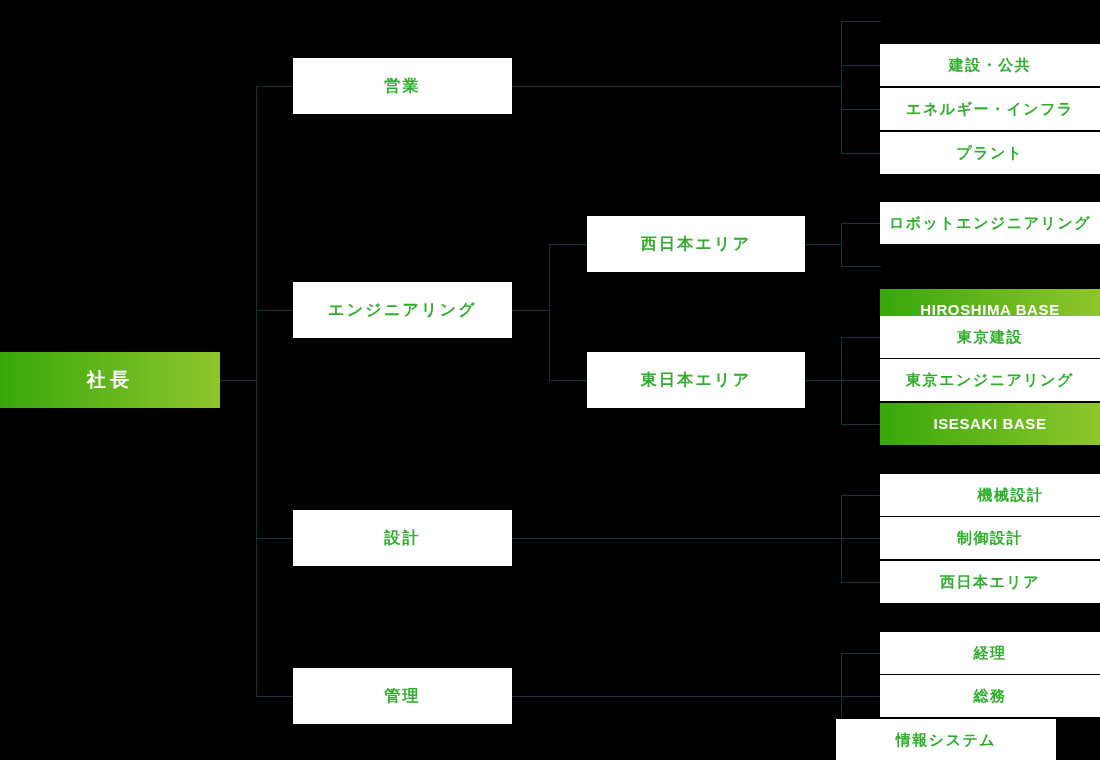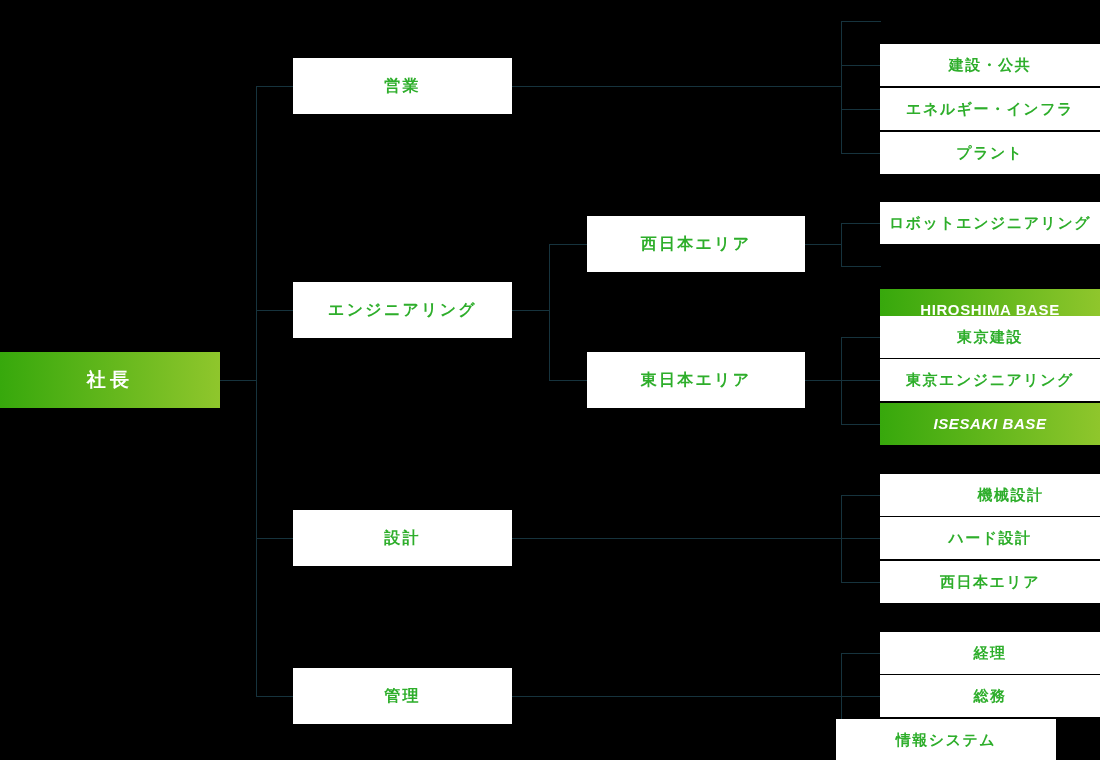--- a/index.html
+++ b/index.html
@@ -111,23 +111,23 @@
 
   <div class="node white leaf" style="left:880px;top:44px;width:220px;height:42px;">建設・公共</div>
   <div class="node white leaf" style="left:880px;top:88px;width:220px;height:42px;">エネルギー・インフラ</div>
   <div class="node white leaf" style="left:880px;top:132px;width:220px;height:42px;">プラント</div>
 
   <div class="node white leaf" style="left:880px;top:202px;width:220px;height:42px;">ロボットエンジニアリング</div>
   <div class="node green leaf" style="left:880px;top:245px;width:220px;height:42px;margin-top:44px;">HIROSHIMA BASE</div>
 
   <div class="node white leaf" style="left:880px;top:316px;width:220px;height:42px;">東京建設</div>
   <div class="node white leaf" style="left:880px;top:359px;width:220px;height:42px;">東京エンジニアリング</div>
-  <div class="node green leaf" style="left:880px;top:403px;width:220px;height:42px;font-style:italic;">ISESAKI BASE</div>
+  <div class="node green leaf" style="left:880px;top:403px;width:220px;height:42px;">ISESAKI BASE</div>
 
   <div class="node white leaf" style="left:880px;top:474px;width:220px;height:42px;padding-left:41px;">機械設計</div>
-  <div class="node white leaf" style="left:880px;top:517px;width:220px;height:42px;">ハード設計</div>
+  <div class="node white leaf" style="left:880px;top:517px;width:220px;height:42px;">制御設計</div>
   <div class="node white leaf" style="left:880px;top:561px;width:220px;height:42px;">西日本エリア</div>
 
   <div class="node white leaf" style="left:880px;top:632px;width:220px;height:42px;">経理</div>
   <div class="node white leaf" style="left:880px;top:675px;width:220px;height:42px;">総務</div>
   <div class="node white leaf" style="left:836px;top:719px;width:220px;height:42px;">情報システム</div>
 
 </div>
 
 </body></html>

